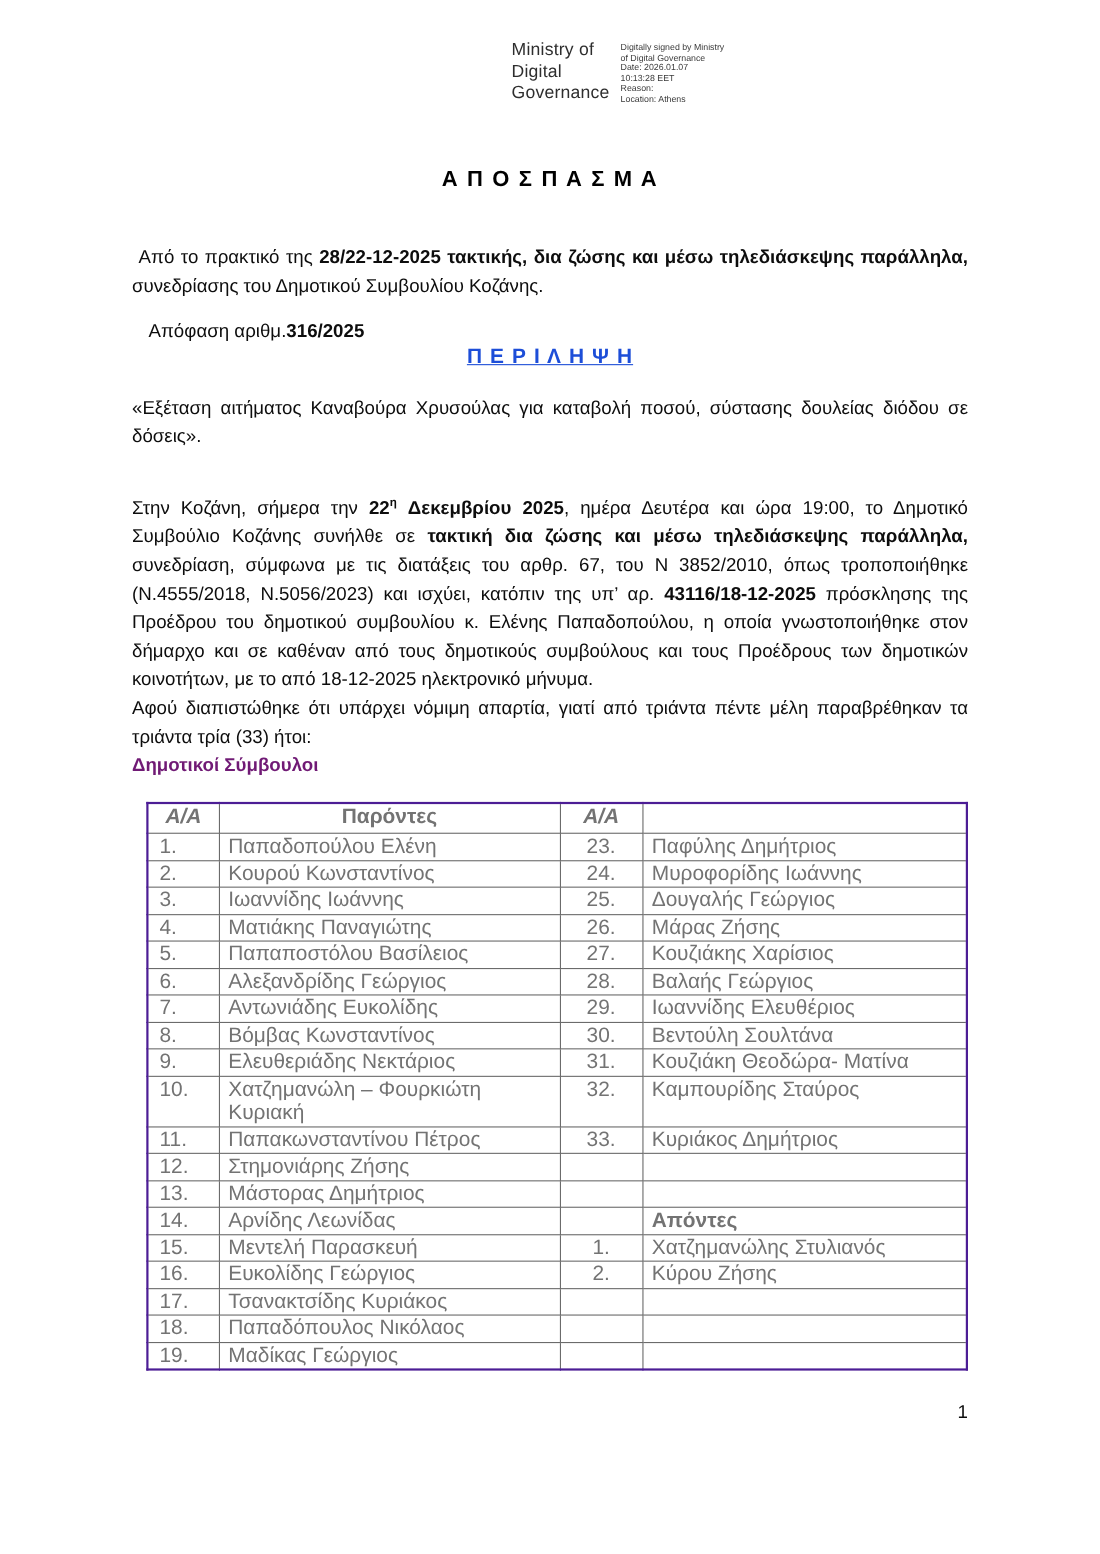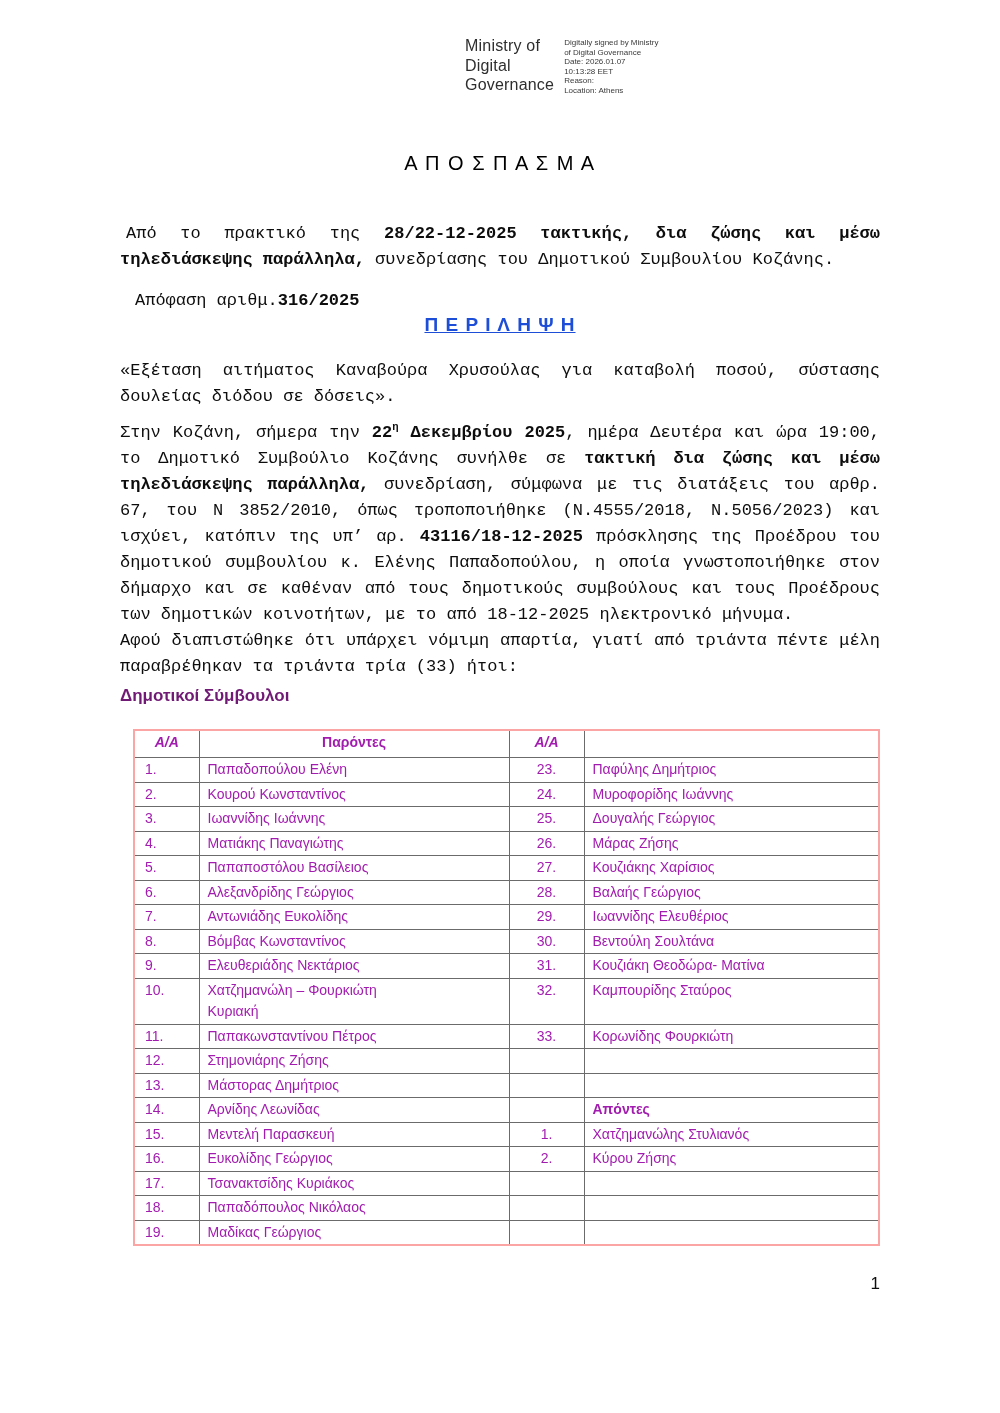--- a/index.html
+++ b/index.html
@@ -18,49 +18,49 @@
     font-size:16px;line-height:19.5px;color:#2e2e2e;
     white-space:pre-line;letter-spacing:0.2px;
   }
   .sig-details{
     font-size:8px;line-height:9.6px;color:#3a3a3a;
     white-space:pre-line;padding-top:2px;
   }
   
   .doc-title{
     position:absolute;left:120px;top:152px;width:760px;
-    text-align:center;font-size:20px;font-weight:normal;
+    text-align:center;font-size:20px;font-weight:bold;
     letter-spacing:1.5px;color:#000;
   }
   .summary-heading{
     position:absolute;left:120px;top:314px;width:760px;
     text-align:center;font-size:19px;font-weight:bold;
     letter-spacing:1px;text-decoration:underline;color:#1d4ed8;
   }
   .table-heading{
     position:absolute;left:120px;top:686px;
     font-size:17px;font-weight:bold;color:#701a75;
   }
   
   .para{
     position:absolute;left:120px;width:760px;
-    font-size:17px;line-height:26px;text-align:justify;color:#0d0d0d;font-family:Liberation Mono, monospace;
+    font-size:17px;line-height:26px;text-align:justify;color:#0d0d0d;
   }
   .p-intro{top:221px;text-indent:6px;}
   .p-decision{top:288px;left:135px;text-align:left;}
   .p-quote{top:358px;}
-  .p-main{top:420px;line-height:26px;}
+  .p-main{top:449px;line-height:26px;}
   .para .b, .b{font-weight:bold;}
   sup{font-size:62%;vertical-align:super;line-height:0;}
   
   table.council{
     position:absolute;left:133px;top:729px;
     width:745px;border-collapse:collapse;table-layout:fixed;
-    font-size:14px;color:#a21caf;
-    border:2px solid #fca5a5;
+    font-size:19px;color:#737373;
+    border:2px solid #4c1d95;
   }
   table.council th, table.council td{
     border:1px solid #6b6b6b;
     padding:1px 8px;
     vertical-align:top;
     line-height:21.5px;
     overflow:hidden;
   }
   table.council th{height:24px;font-weight:bold;text-align:center;}
   table.council td{height:21px;}
@@ -184,21 +184,21 @@
           <td>10.</td>
           <td>Χατζημανώλη – Φουρκιώτη
 Κυριακή</td>
           <td>32.</td>
           <td>Καμπουρίδης Σταύρος</td>
         </tr>
         <tr>
           <td>11.</td>
           <td>Παπακωνσταντίνου Πέτρος</td>
           <td>33.</td>
-          <td>Κορωνίδης Φουρκιώτη</td>
+          <td>Κυριάκος Δημήτριος</td>
         </tr>
         <tr>
           <td>12.</td>
           <td>Στημονιάρης Ζήσης</td>
           <td></td>
           <td></td>
         </tr>
         <tr>
           <td>13.</td>
           <td>Μάστορας Δημήτριος</td>

